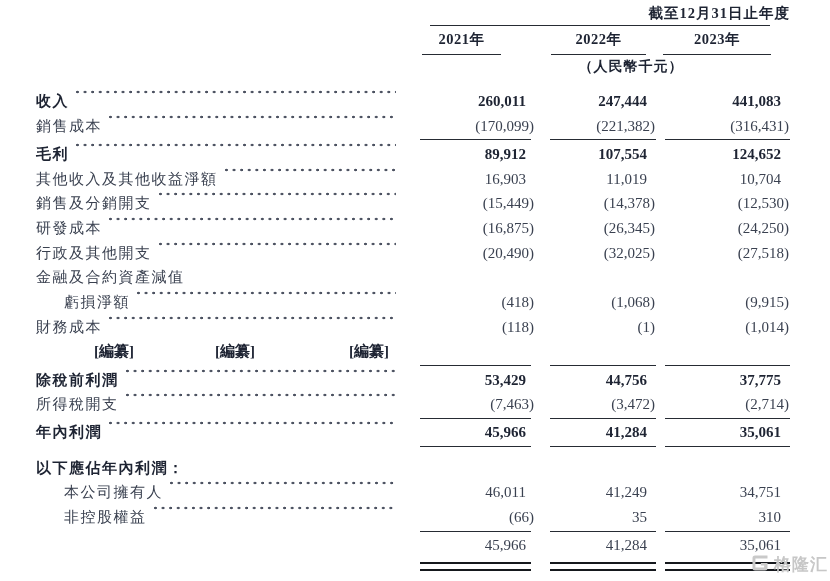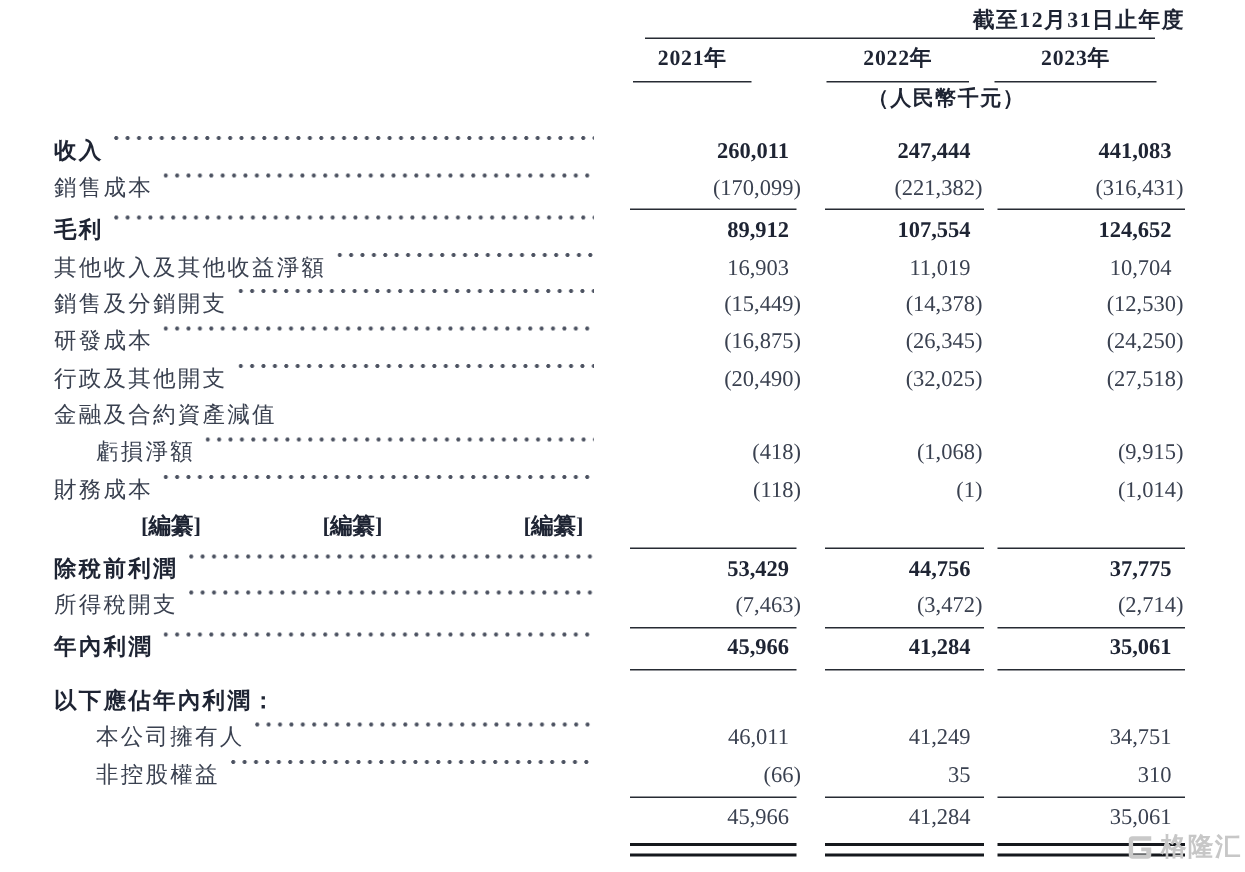--- a/index.html
+++ b/index.html
@@ -38,21 +38,21 @@
   .yrow{height:27px;padding-top:2px;}
   .yr{display:inline-block;text-align:center;font-weight:bold;font-size:14.5px;color:#1e2433;
       letter-spacing:0.5px;padding-bottom:3px;border-bottom:1.6px solid #262b33;}
   .c1 .yr{width:79px;margin-right:34px;}
   .c2 .yr{width:95px;margin-right:10px;text-align:center;}
   .c3 .yr{width:108px;margin-right:19px;}
   .urow{height:22px;padding-left:36px;}
   .unitspan{width:390px;text-align:center;font-weight:bold;font-size:14px;color:#1e2433;letter-spacing:1px;}
   #rows{margin-top:13px;}
   
-  .watermark{position:absolute;right:2px;bottom:5px;display:flex;align-items:center;gap:4px;}
+  .watermark{position:absolute;right:2px;bottom:5px;display:flex;gap:4px;}
   .wm-text{font-family:"Liberation Sans","DejaVu Sans",sans-serif;font-size:17px;font-weight:bold;
            color:#c7c7c7;letter-spacing:1px;}
 </style>
 </head>
 <body>
 
 <div class="page">
 
   <div>
     <div class="hrow">

